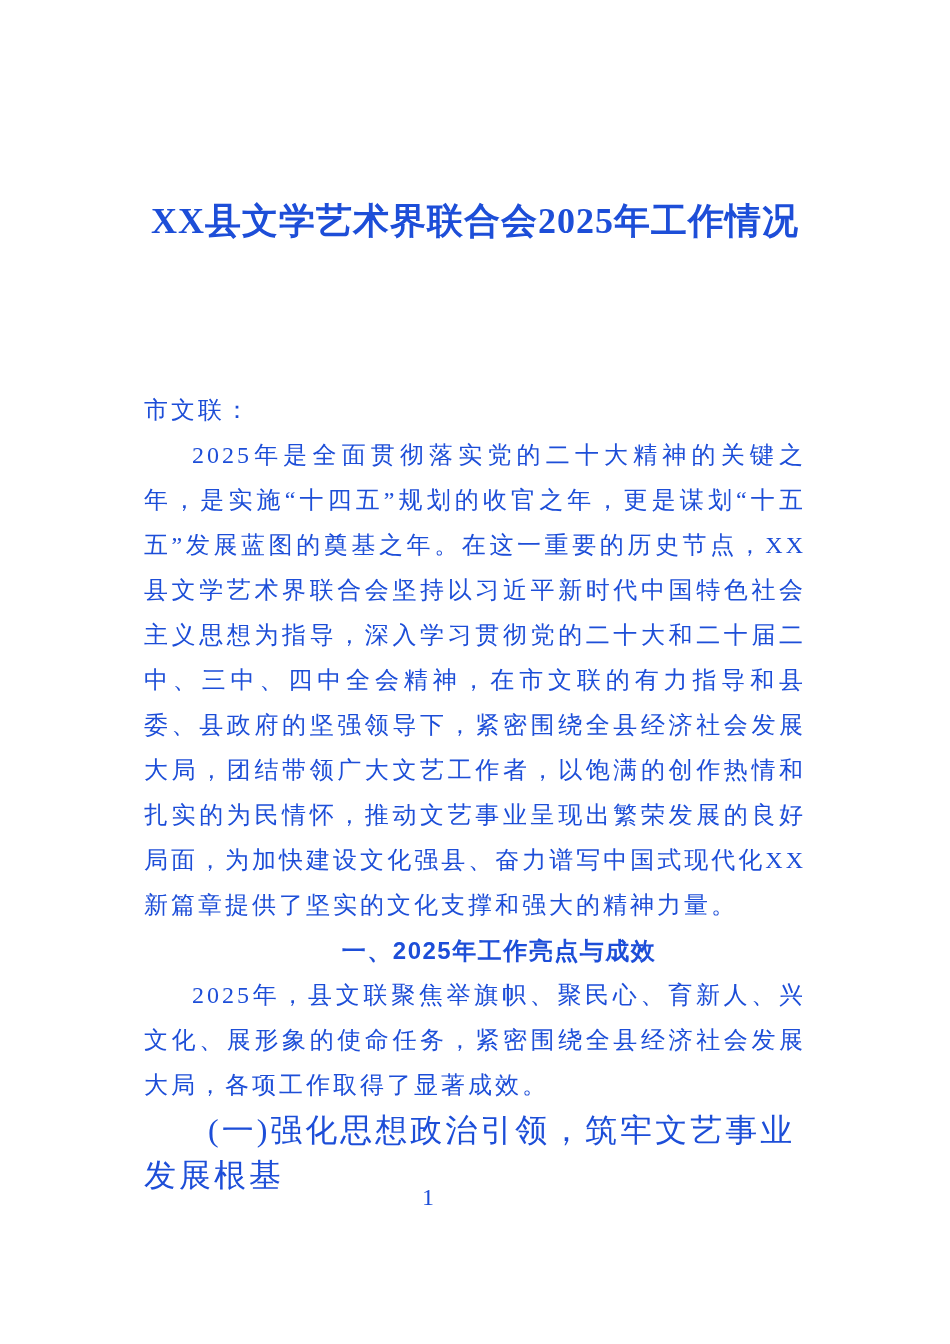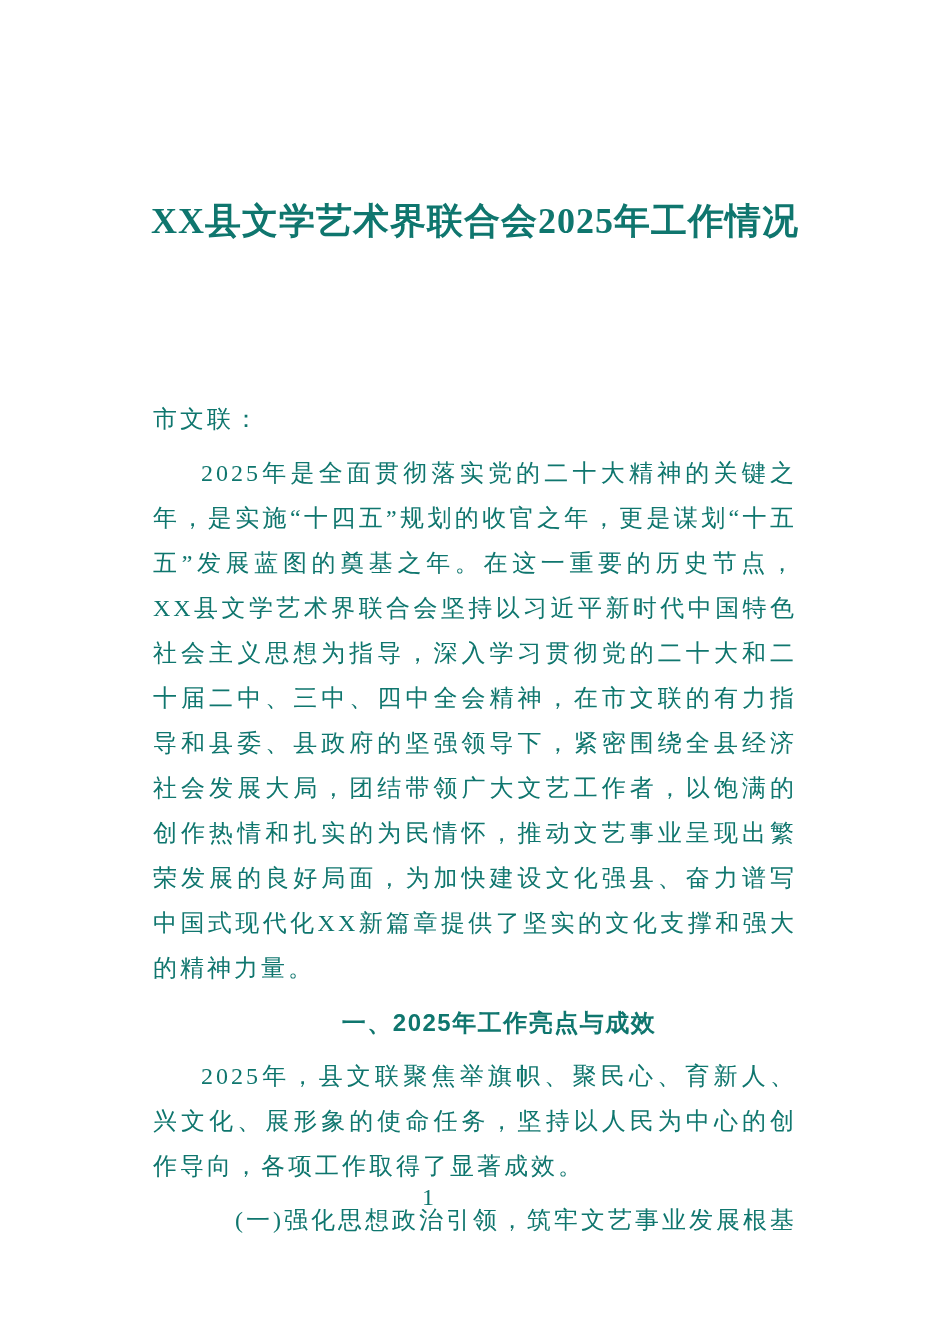--- a/index.html
+++ b/index.html
@@ -5,21 +5,21 @@
   html, body {
     margin: 0;
     padding: 0;
     background: #ffffff;
   }
   .page {
     position: relative;
     width: 856px;
     height: 1344px;
     background: #ffffff;
-    color: #0f766e;
+    color: #1d4ed8;
     font-family: "Liberation Serif", "DejaVu Serif", serif;
     overflow: hidden;
   }
   .doc-title {
     position: absolute;
     top: 184px;
     left: 144px;
     width: 662px;
     margin: 0;
     text-align: center;
@@ -37,43 +37,43 @@
     left: 144px;
     width: 662px;
     font-size: 24px;
     line-height: 45px;
     letter-spacing: 3px;
     text-align: justify;
   }
   .doc-body p,
   .doc-body h2,
   .doc-body h3 {
-    margin: 9px;
+    margin: 0;
     padding: 0;
   }
   .salutation {
     text-indent: 0;
   }
   .para-indent {
     text-indent: 2em;
   }
   .section-heading {
     font-family: "Liberation Sans", "DejaVu Sans", sans-serif;
     font-size: 24px;
     font-weight: bold;
     letter-spacing: 1.5px;
     text-indent: 2em;
     text-align: center;
   }
   .subsection-heading {
-    font-size: 24px;
+    font-size: 32px;
     font-weight: normal;
     letter-spacing: 3px;
     text-indent: 2em;
-    text-align: right;
+    text-align: left;
   }
   .page-footer {
     position: absolute;
     top: 1175px;
     left: 0;
     width: 100%;
     text-align: center;
     font-size: 24px;
     line-height: 45px;
     letter-spacing: 0;
@@ -88,20 +88,20 @@
     <span class="title-line">XX县文学艺术界联合会2025年工作情况</span>
   </h1>
 
   <div class="doc-body">
     <p class="salutation">市文联：</p>
 
     <p class="para-indent">2025年是全面贯彻落实党的二十大精神的关键之年，是实施“十四五”规划的收官之年，更是谋划“十五五”发展蓝图的奠基之年。在这一重要的历史节点，XX县文学艺术界联合会坚持以习近平新时代中国特色社会主义思想为指导，深入学习贯彻党的二十大和二十届二中、三中、四中全会精神，在市文联的有力指导和县委、县政府的坚强领导下，紧密围绕全县经济社会发展大局，团结带领广大文艺工作者，以饱满的创作热情和扎实的为民情怀，推动文艺事业呈现出繁荣发展的良好局面，为加快建设文化强县、奋力谱写中国式现代化XX新篇章提供了坚实的文化支撑和强大的精神力量。</p>
 
     <h2 class="section-heading">一、2025年工作亮点与成效</h2>
 
-    <p class="para-indent">2025年，县文联聚焦举旗帜、聚民心、育新人、兴文化、展形象的使命任务，坚持以人民为中心的创作导向，各项工作取得了显著成效。</p>
+    <p class="para-indent">2025年，县文联聚焦举旗帜、聚民心、育新人、兴文化、展形象的使命任务，紧密围绕全县经济社会发展大局，各项工作取得了显著成效。</p>
 
     <h3 class="subsection-heading">(一)强化思想政治引领，筑牢文艺事业发展根基</h3>
   </div>
 
   <div class="page-footer">1</div>
 
 </div>
 
 </body></html>

